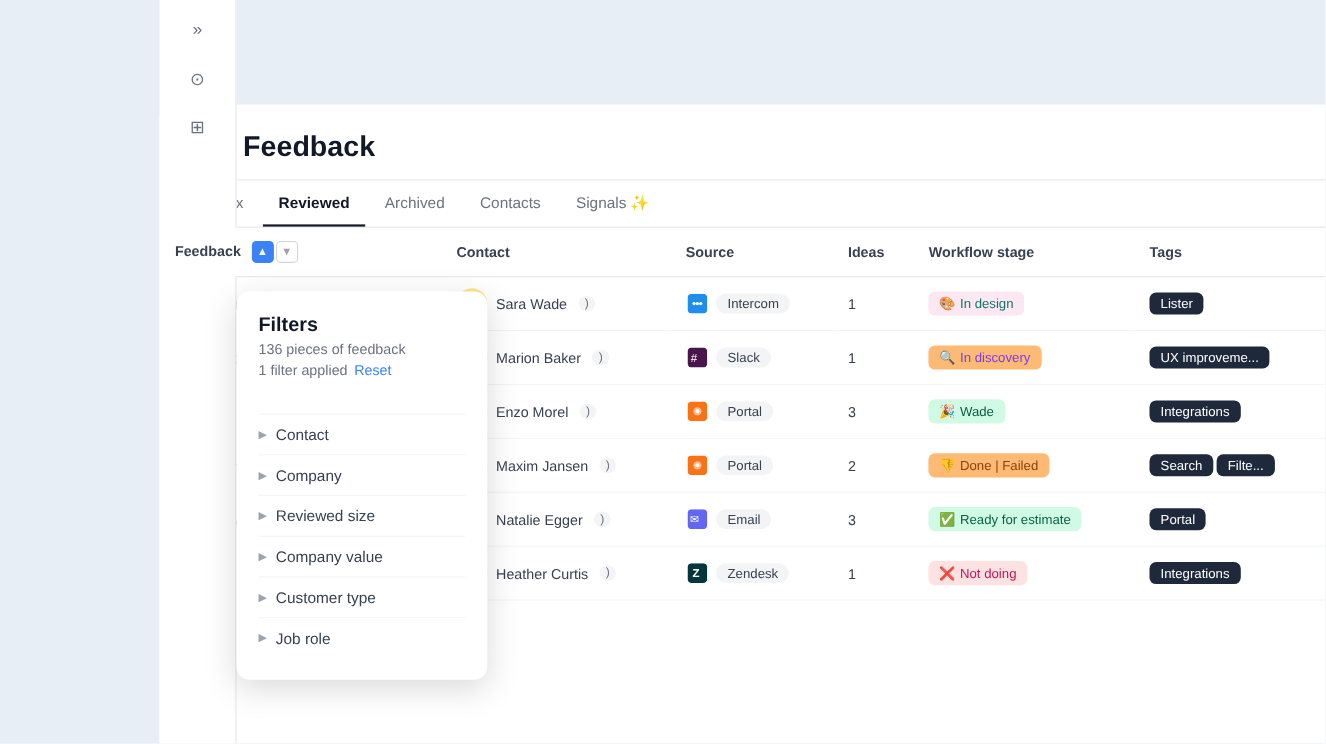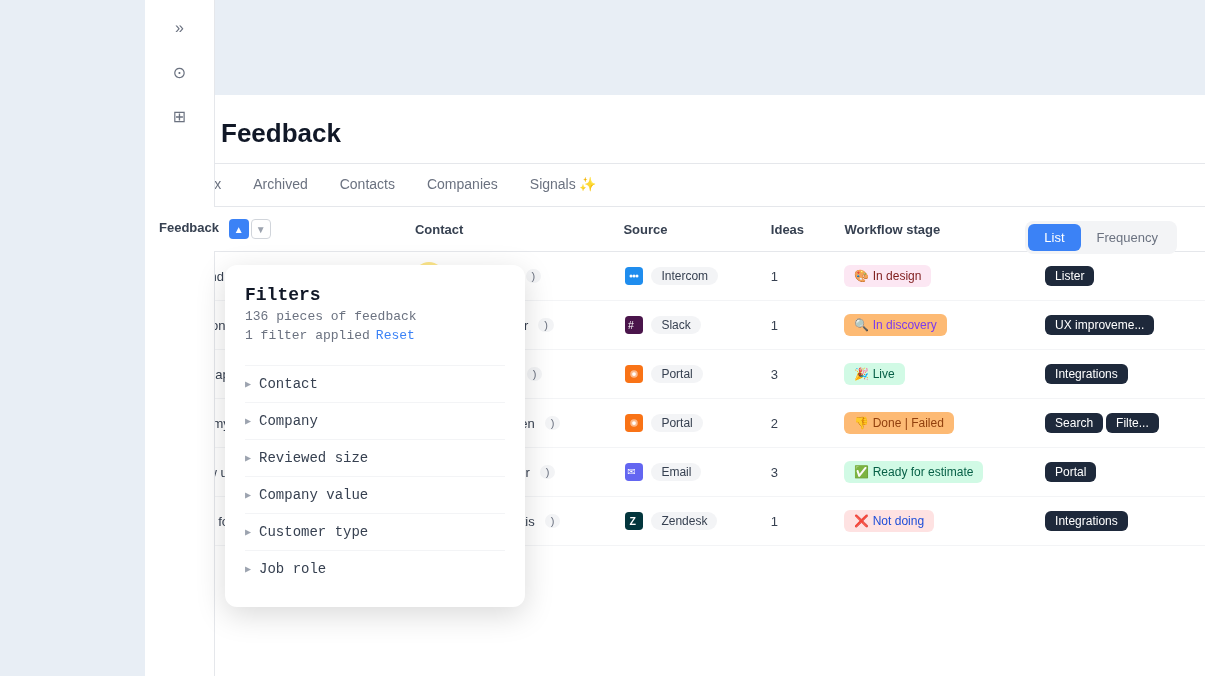--- a/index.html
+++ b/index.html
@@ -287,70 +287,69 @@
       display: inline-flex;
       align-items: center;
       gap: 4px;
       padding: 4px 10px;
       border-radius: 6px;
       font-size: 12px;
       font-weight: 500;
       white-space: nowrap;
     }
 
-    .badge-in-design { background: #fce7f3; color: #7f1d1d; }
+    .badge-in-design { background: #fce7f3; color: #0f766e; }
     .badge-in-discovery { background: #fdba74; color: #7c3aed; }
     .badge-live { background: #d1fae5; color: #065f46; }
     .badge-done-failed { background: #fdba74; color: #92400e; }
     .badge-ready { background: #d1fae5; color: #065f46; }
-    .badge-not-doing { background: #fee2e2; color: #1d4ed8; text-align: center; }
+    .badge-not-doing { background: #fee2e2; color: #be185d; text-align: center; }
 
     
     .tag {
       display: inline-block;
       padding: 3px 10px;
       border-radius: 6px;
       font-size: 12px;
       font-weight: 500;
       background: #1e293b;
       color: #fff;
       margin-right: 3px;
     }
 
     
     .filters-panel {
       position: absolute;
-      left: 80px;
+      left: 70px;
       top: 58px;
-      width: 300px;
+      width: 228px;
       background: #fff;
       border-radius: 12px;
       box-shadow: 0 8px 30px rgba(0,0,0,0.15);
       z-index: 20;
       padding: 20px;
-      font-family: Liberation Mono, monospace;
     }
 
     .filters-title {
       font-size: 18px;
       font-weight: 700;
       color: #111827;
       margin-bottom: 4px;
     }
 
     .filters-count {
       font-size: 13px;
       color: #6b7280;
       margin-bottom: 4px;
     }
 
     .filters-applied {
       font-size: 13px;
       color: #6b7280;
-      margin-bottom: 22px;
+      margin-bottom: 32px;
       display: flex;
       align-items: center;
       gap: 6px;
     }
 
     .reset-link {
       color: #3b82f6;
       cursor: pointer;
       font-weight: 500;
     }
@@ -411,35 +410,31 @@
       <svg width="20" height="20" viewBox="0 0 24 24" fill="none">
         <circle cx="12" cy="12" r="10" fill="white" opacity="0.3"></circle>
         <circle cx="12" cy="12" r="5" fill="white"></circle>
       </svg>
     </div>
     <h1 class="page-title">Feedback</h1>
   </div>
 
   <div class="tabs-bar">
     <div class="tab">Inbox</div>
+    <div class="tab active">Reviewed</div>
     <div class="tab">Archived</div>
     <div class="tab">Contacts</div>
-    <div class="tab">Companies</div>
     <div class="tab tab-signals">
       <span>Signals</span>
       <span class="signals-sparkle">✨</span>
     </div>
   </div>
 
   <div class="content-area">
 
-    <div class="view-toggle">
-      <div class="view-btn active">List</div>
-      <div class="view-btn">Frequency</div>
-    </div>
 
     <div class="table-container">
       <table>
         <thead>
           <tr>
             <th>
               <span>Feedback</span>
               <span class="sort-icons">
                 <span class="sort-up">▲</span>
                 <span class="sort-down">▼</span>
@@ -539,21 +534,21 @@
                       <circle cx="12" cy="12" r="2.5" fill="white"></circle>
                     </svg>
                   </span>
         <span class="source-tag">Portal</span>
       </div>
     </td>
     <td>
       <span class="ideas-count">3</span>
     </td>
     <td>
-      <span class="badge badge-live">🎉 Live</span>
+      <span class="badge badge-live">🎉 Wade</span>
     </td>
     <td>
       <span class="tag">Integrations</span>
     </td>
   </tr>
             <tr>
     <td>
       <div class="feedback-text">e to filter my searches based...</div>
     </td>
     <td>

